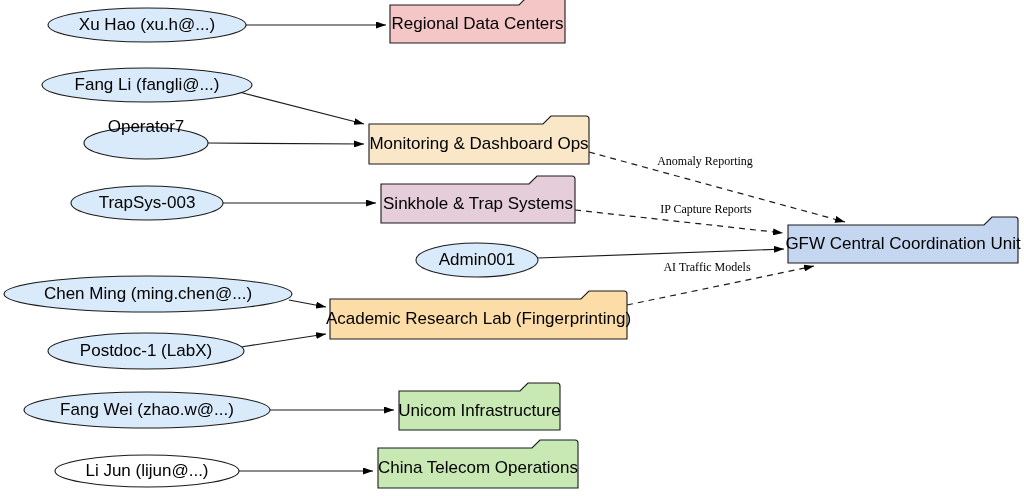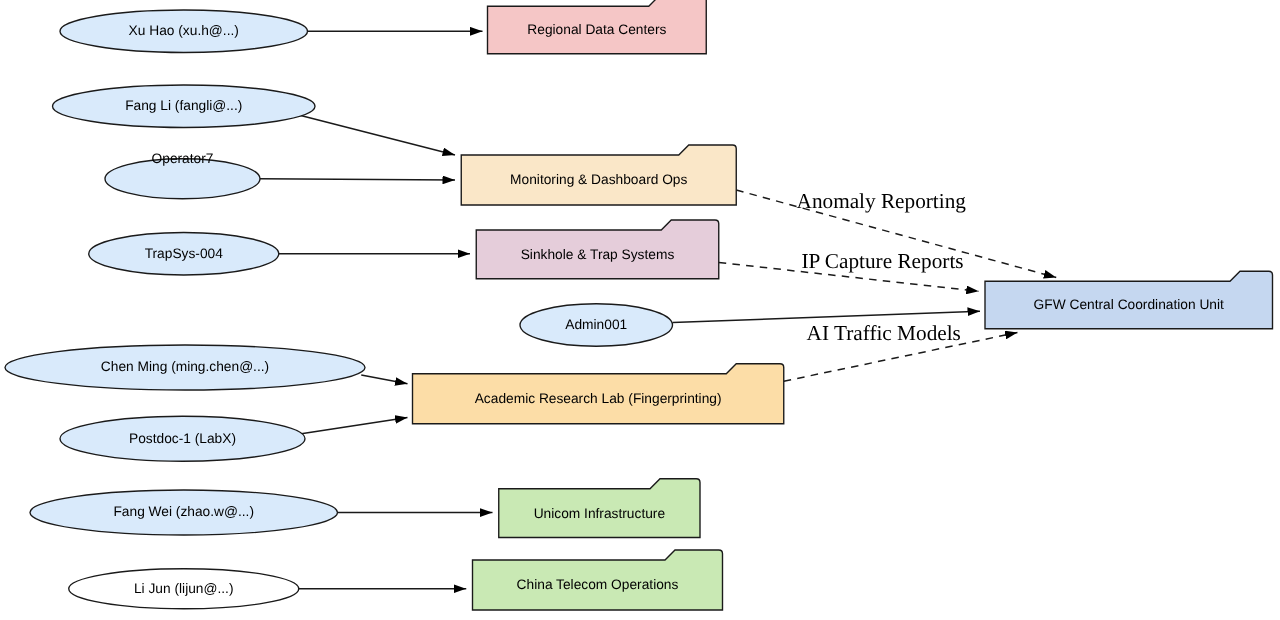--- a/index.html
+++ b/index.html
@@ -3,26 +3,26 @@
 <meta charset="utf-8">
 <style>
   html,body{margin:0;padding:0;background:#ffffff;}
   #stage{
     position:relative;width:1024px;height:496px;background:#ffffff;overflow:hidden;
     font-family:"Liberation Sans",sans-serif;
   }
   #edge-svg{position:absolute;left:0;top:0;}
   .node-label{
     position:absolute;display:flex;align-items:center;justify-content:center;
-    font-size:11px;color:#000;text-align:center;white-space:nowrap;
+    font-size:17px;color:#000;text-align:center;white-space:nowrap;
     pointer-events:none;
   }
   .edge-label{
     position:absolute;display:flex;align-items:center;justify-content:center;
-    font-family:"Liberation Serif",serif;font-size:17px;color:#000;
+    font-family:"Liberation Serif",serif;font-size:12px;color:#000;
     text-align:center;white-space:nowrap;pointer-events:none;
   }
 </style>
 </head>
 <body>
 
 <div id="stage">
     <svg id="edge-svg" width="1024" height="496">
       <defs>
         <marker id="arrow" viewBox="0 0 10 7" refX="10" refY="3.5" markerWidth="10" markerHeight="7" markerUnits="userSpaceOnUse" orient="auto">
@@ -56,21 +56,21 @@
       <ellipse cx="147" cy="410" rx="123" ry="18" fill="#d9eafb" stroke="#1a1a1a" stroke-width="1.1"></ellipse>
       <path d="M 399 430 L 560 430 L 560 386 Q 560 383 557 383 L 528 383 L 520 391 L 399 391 Z" fill="#c9e9b4" stroke="#1a1a1a" stroke-width="1.1"></path>
       <ellipse cx="147" cy="471" rx="92" ry="16" fill="#ffffff" stroke="#1a1a1a" stroke-width="1.1"></ellipse>
       <path d="M 378 488 L 578 488 L 578 443 Q 578 440 575 440 L 540 440 L 532 448 L 378 448 Z" fill="#c9e9b4" stroke="#1a1a1a" stroke-width="1.1"></path>
     </svg>
     <div class="node-label" style="left: 48px; top: 15px; width: 198px; height: 20px;">Xu Hao (xu.h@...)</div>
     <div class="node-label" style="left: 390px; top: 14px; width: 175px; height: 20px;">Regional Data Centers</div>
     <div class="node-label" style="left: 42px; top: 75px; width: 210px; height: 20px;">Fang Li (fangli@...)</div>
     <div class="node-label" style="left: 84px; top: 117px; width: 124px; height: 20px;">Operator7</div>
     <div class="node-label" style="left: 369px; top: 134px; width: 220px; height: 20px;">Monitoring &amp; Dashboard Ops</div>
-    <div class="node-label" style="left: 71px; top: 193px; width: 152px; height: 20px;">TrapSys-004</div>
+    <div class="node-label" style="left: 71px; top: 193px; width: 152px; height: 20px;">TrapSys-003</div>
     <div class="node-label" style="left: 381px; top: 193.5px; width: 194px; height: 20px;">Sinkhole &amp; Trap Systems</div>
     <div class="node-label" style="left: 416px; top: 250px; width: 122px; height: 20px;">Admin001</div>
     <div class="node-label" style="left: 788px; top: 234px; width: 230px; height: 20px;">GFW Central Coordination Unit</div>
     <div class="node-label" style="left: 4px; top: 284px; width: 288px; height: 20px;">Chen Ming (ming.chen@...)</div>
     <div class="node-label" style="left: 330px; top: 309px; width: 297px; height: 20px;">Academic Research Lab (Fingerprinting)</div>
     <div class="node-label" style="left: 48px; top: 341px; width: 196px; height: 20px;">Postdoc-1 (LabX)</div>
     <div class="node-label" style="left: 24px; top: 400px; width: 246px; height: 20px;">Fang Wei (zhao.w@...)</div>
     <div class="node-label" style="left: 55px; top: 461px; width: 184px; height: 20px;">Li Jun (lijun@...)</div>
     <div class="node-label" style="left: 399px; top: 400.5px; width: 161px; height: 20px;">Unicom Infrastructure</div>
     <div class="node-label" style="left: 378px; top: 458px; width: 200px; height: 20px;">China Telecom Operations</div>

